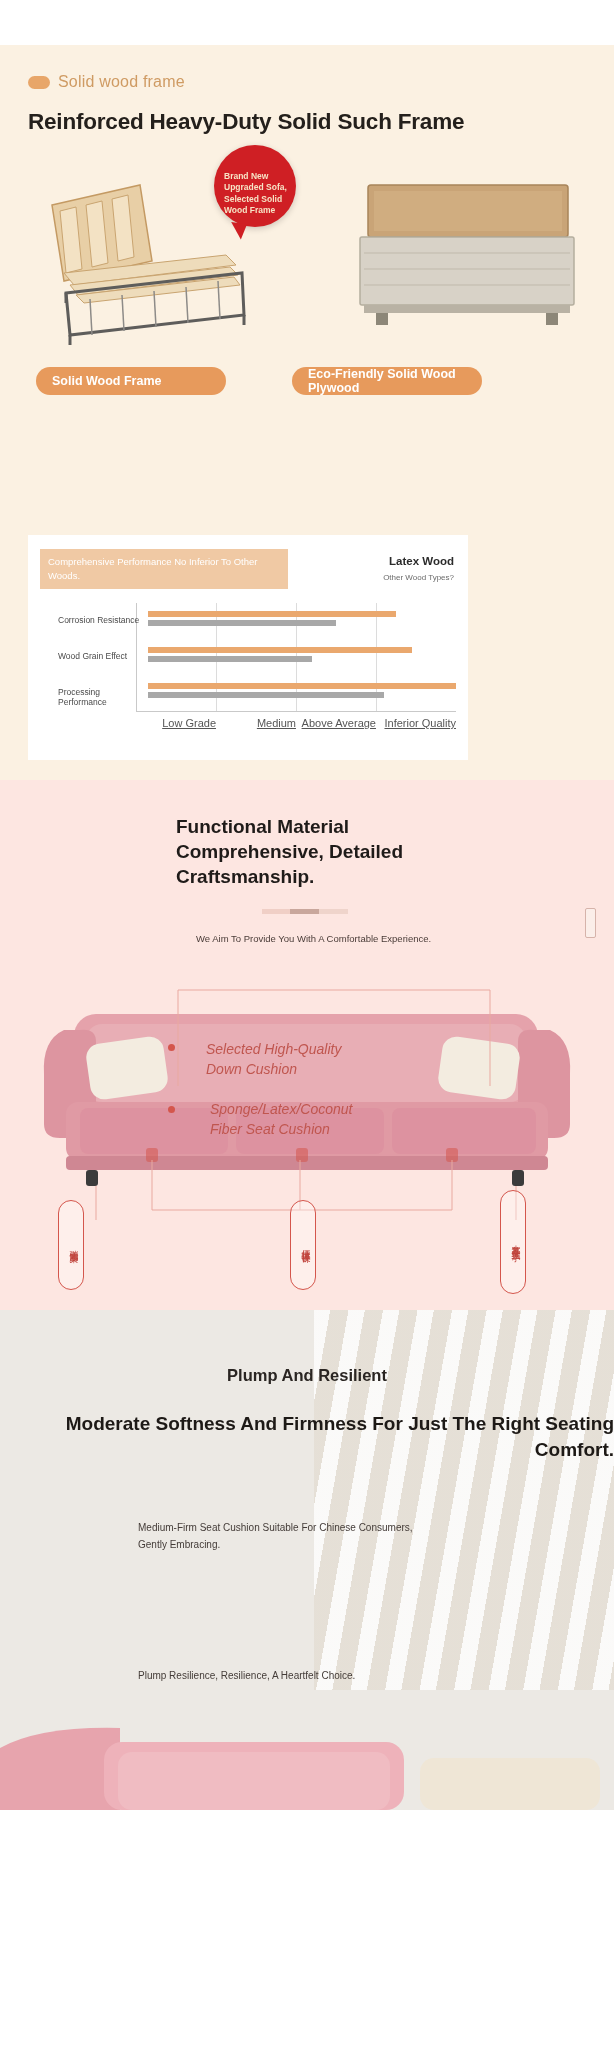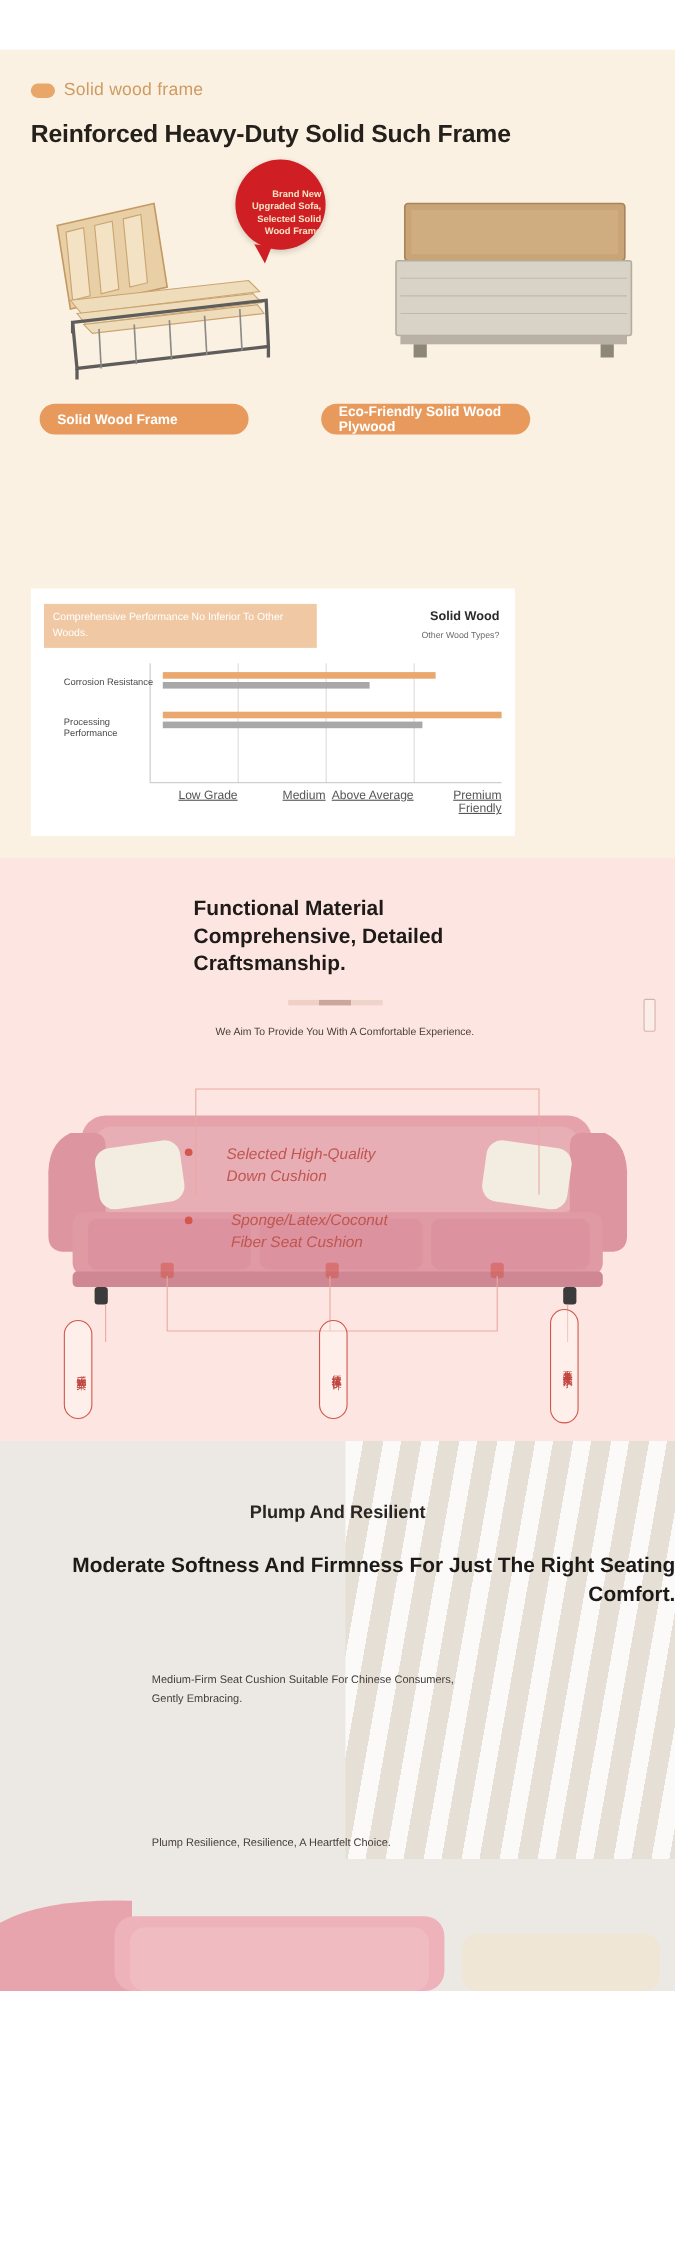--- a/index.html
+++ b/index.html
@@ -93,21 +93,21 @@
     transform: rotate(8deg);
   }
   .bubble-text {
     position: absolute;
     left: 190px; top: 0px;
     width: 80px;
     font-size: 8.5px;
     line-height: 1.35;
     color: #f7e3c5;
     font-weight: bold;
-    text-align: right;
+    text-align: left;
     padding: 10px 6px;
   }
 
   
   .pill-row {
     position: relative;
     margin-top: 6px;
     height: 34px;
   }
   .pill {
@@ -410,48 +410,53 @@
 
     <div class="pill-row">
       <div class="pill left">Solid Wood Frame</div>
       <div class="pill right">Eco-Friendly Solid Wood Plywood</div>
     </div>
 
     <div class="chart-card">
       <div class="chart-note">Comprehensive Performance No Inferior To Other Woods.</div>
 
       <div class="legend">
-        <div class="l1">Solid Wood</div>
+        <div class="l1">Latex Wood</div>
         <div class="l2">Other Wood Types?</div>
       </div>
 
       <div class="axis"></div>
       <div class="gridline" style="left:188px"></div>
       <div class="gridline" style="left:268px"></div>
       <div class="gridline" style="left:348px"></div>
       <div class="baseline"></div>
 
       <div class="bars">
         <div class="bar-group">
           <span class="bar-label">Corrosion Resistance</span>
           <div class="bar a" style="width:248px"></div>
           <div class="bar b" style="width:188px"></div>
         </div>
         <div class="bar-group">
+          <span class="bar-label">Wood Grain Effect</span>
+          <div class="bar a" style="width:264px"></div>
+          <div class="bar b" style="width:164px"></div>
+        </div>
+        <div class="bar-group">
           <span class="bar-label">Processing Performance</span>
           <div class="bar a" style="width:308px"></div>
           <div class="bar b" style="width:236px"></div>
         </div>
       </div>
 
       <div class="xlabels">
         <span>Low Grade</span>
         <span>Medium</span>
         <span>Above Average</span>
-        <span>Premium Friendly</span>
+        <span>Inferior Quality</span>
       </div>
     </div>
   </section>
 
   <section class="sec2">
     <h2>Functional Material Comprehensive, Detailed Craftsmanship.</h2>
     <div class="divider"></div>
     <div class="sub">We Aim To Provide You With A Comfortable Experience.</div>
     <div class="tag-vert"></div>
 

